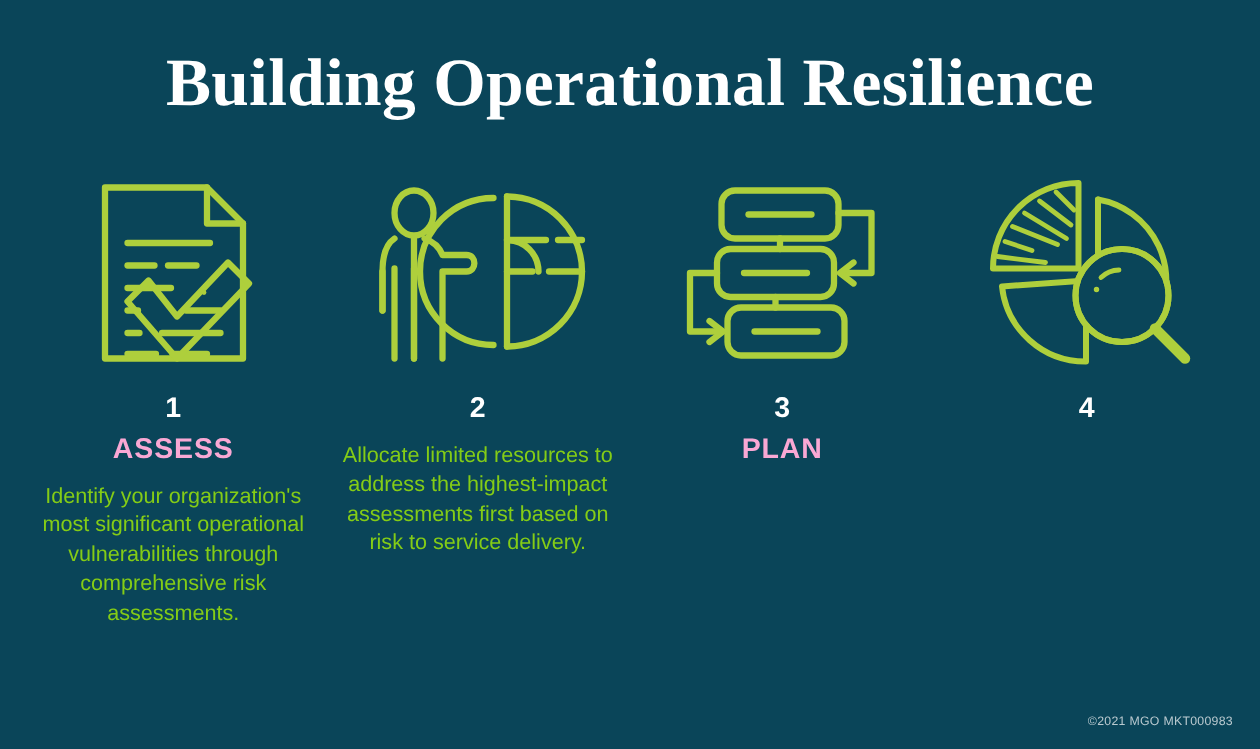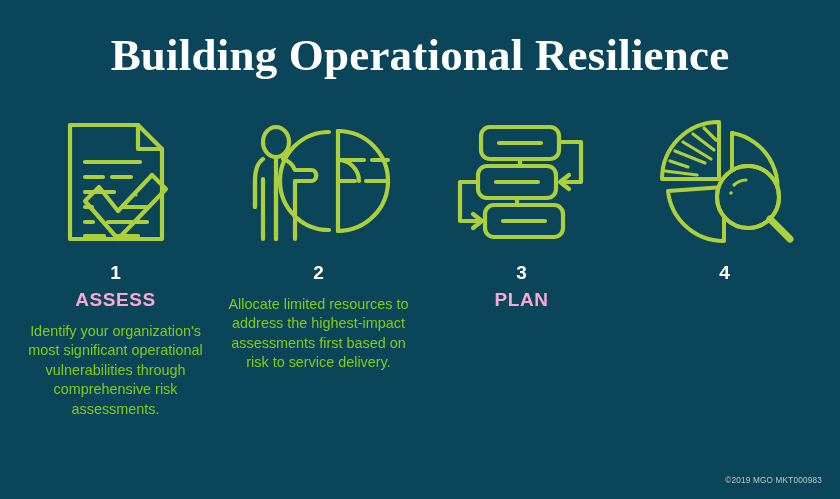--- a/index.html
+++ b/index.html
@@ -217,15 +217,15 @@
           <path d="M82 66 A18 18 0 0 1 94 61" stroke-width="3.2"></path>
           <circle cx="79" cy="74" r="1.8" stroke="none" fill="#aecf3c"></circle>
           <line x1="118" y1="100" x2="138" y2="120" stroke-width="7"></line>
         </svg>
       </div>
       <div class="step-number">4</div>
     </div>
 
   </div>
 
-  <div id="footer-credit">©2019 MGO  MKT000983</div>
+  <div id="footer-credit">©2021 MGO  MKT000983</div>
 
 </div>
 
 </body></html>

